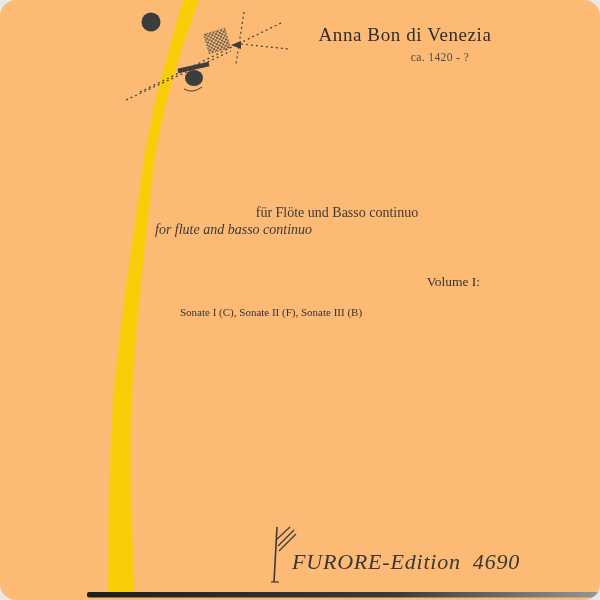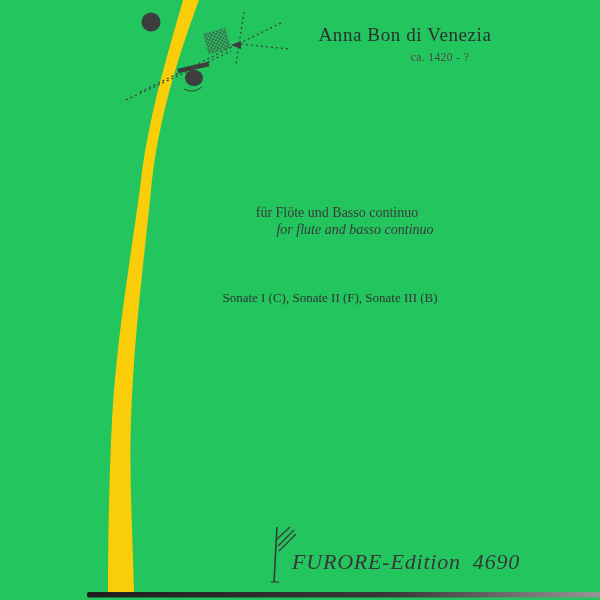--- a/index.html
+++ b/index.html
@@ -1,19 +1,19 @@
 <!DOCTYPE html>
 <html><head>
 <meta charset="utf-8">
 <style>
   html,body { margin:0; padding:0; background:#e8e8e8; }
   .page {
     position:relative; width:600px; height:600px; margin:0 auto;
-    background:#22c55e; overflow:hidden;
-    font-family:"Liberation Serif", serif; color:#2f2f2f;
+    background:#fdba74; overflow:hidden;
+    font-family:"Liberation Serif", serif; color:#2f2f2f;border-radius:16px;
   }
   .abs { position:absolute; }
   .deco-svg { position:absolute; left:0; top:0; width:600px; height:600px; pointer-events:none; }
 
   .composer-name {
     top:24px; left:295px; width:220px; text-align:center;
     font-size:19px; letter-spacing:0.6px; color:#2e2e2e;
   }
   .composer-dates {
     top:51px; left:385px; width:110px; text-align:center;
@@ -22,30 +22,30 @@
   .main-title {
     top:168px; left:115px; width:470px; text-align:center;
     font-family:"DejaVu Serif", serif; font-style:italic;
     font-size:25px; letter-spacing:0.2px; color:#2b2b2b;
   }
   .subtitle-de {
     top:205px; left:137px; width:400px; text-align:center;
     font-size:14px; color:#3a3a3a;
   }
   .subtitle-en {
-    top:222px; left:155px; width:400px; text-align:center;
+    top:222px; left:155px; width:400px; 
     font-size:14px; font-style:italic; color:#3a3a3a;
   }
   .volume-label {
     top:274px; left:240px; width:240px; text-align:right;
     font-size:13.5px; color:#343434;
   }
   .volume-contents {
-    top:290px; left:180px; width:300px; text-align:center;
-    font-size:13px; color:#343434;
+    top:306px; left:180px; width:300px; text-align:left;
+    font-size:11px; color:#343434;
   }
   .editor-name {
     top:347px; left:290px; width:200px; text-align:right;
     font-size:13px; color:#4a4a4a; letter-spacing:0.3px;
   }
   .furore-line {
     top:549px; left:292px; width:260px;
     font-family:"Liberation Serif", serif; font-style:italic;
     font-size:22px; letter-spacing:0.8px; color:#383838;
     white-space:nowrap;
@@ -102,20 +102,21 @@
       <line x1="279" y1="551" x2="296" y2="534" stroke-width="1.2"></line>
     </g>
   </svg>
 
   <div class="abs composer-name">Anna Bon di Venezia</div>
   <div class="abs composer-dates">ca. 1420 - ?</div>
 
   <div class="abs subtitle-de">für Flöte und Basso continuo</div>
   <div class="abs subtitle-en">for flute and basso continuo</div>
 
+  <div class="abs volume-label">Volume I:</div>
   <div class="abs volume-contents">Sonate I (C), Sonate II (F), Sonate III (B)</div>
 
 
   <div class="abs furore-line">
     <span>FURORE-Edition</span><span class="num">4690</span>
   </div>
 
 </div>
 
 </body></html>

